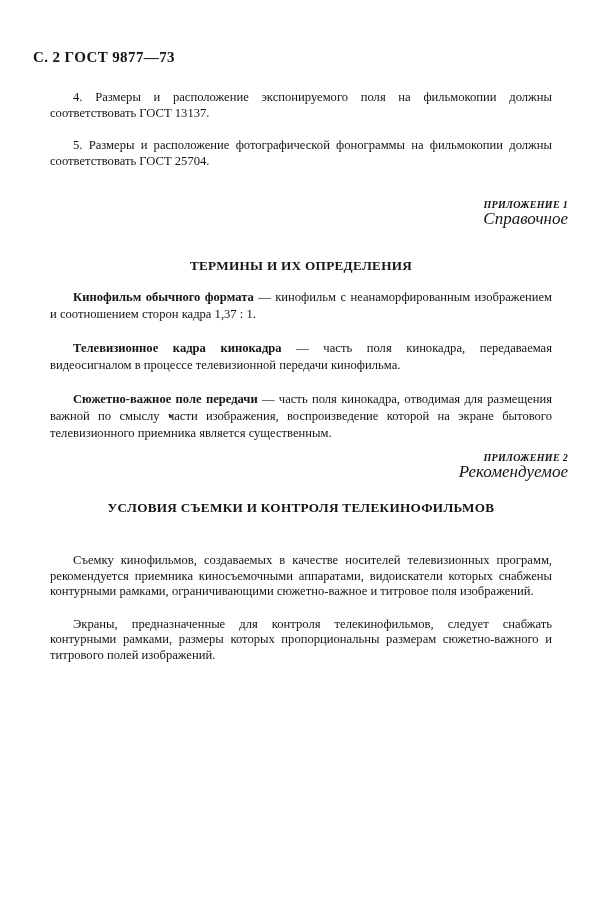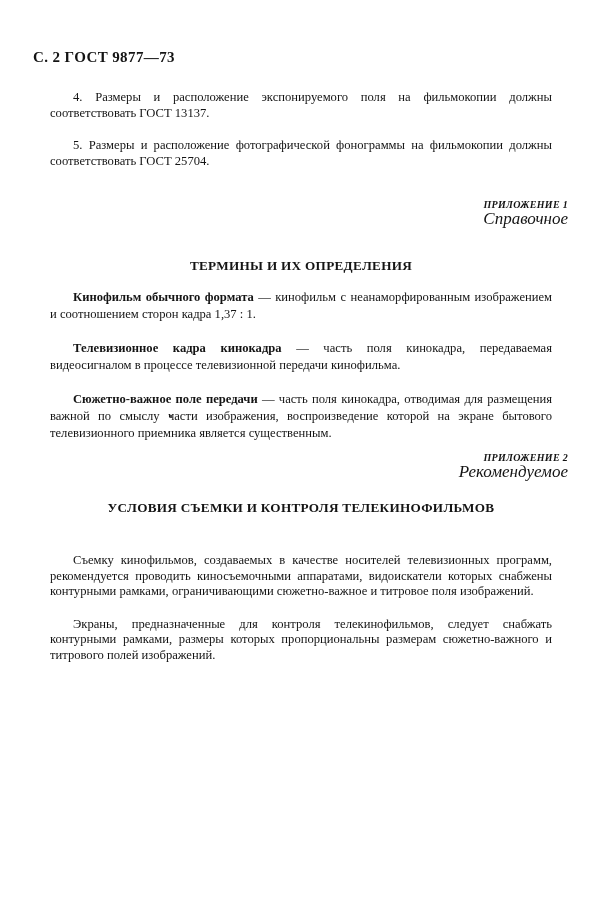--- a/index.html
+++ b/index.html
@@ -112,17 +112,17 @@
   <div class="speck"></div>
 
   <div class="appendix-label appendix-2-label">
     <div class="app-title">ПРИЛОЖЕНИЕ 2</div>
     <div class="app-subtitle">Рекомендуемое</div>
   </div>
 
   <h2 class="section-heading heading-2">УСЛОВИЯ СЪЕМКИ И КОНТРОЛЯ ТЕЛЕКИНОФИЛЬМОВ</h2>
 
   <div class="text-block a2-block">
-    <p>Съемку кинофильмов, создаваемых в качестве носителей телевизионных программ, рекомендуется проводить киносъемочными аппаратами, видоискатели которых снабжены контурными рамками, ограничивающими сюжетно-важное и титровое поля изображений.</p>
+    <p>Съемку кинофильмов, создаваемых в качестве носителей телевизионных программ, рекомендуется приемника киносъемочными аппаратами, видоискатели которых снабжены контурными рамками, ограничивающими сюжетно-важное и титровое поля изображений.</p>
     <p>Экраны, предназначенные для контроля телекинофильмов, следует снабжать контурными рамками, размеры которых пропорциональны размерам сюжетно-важного и титрового полей изображений.</p>
   </div>
 
 </div>
 
 </body></html>

